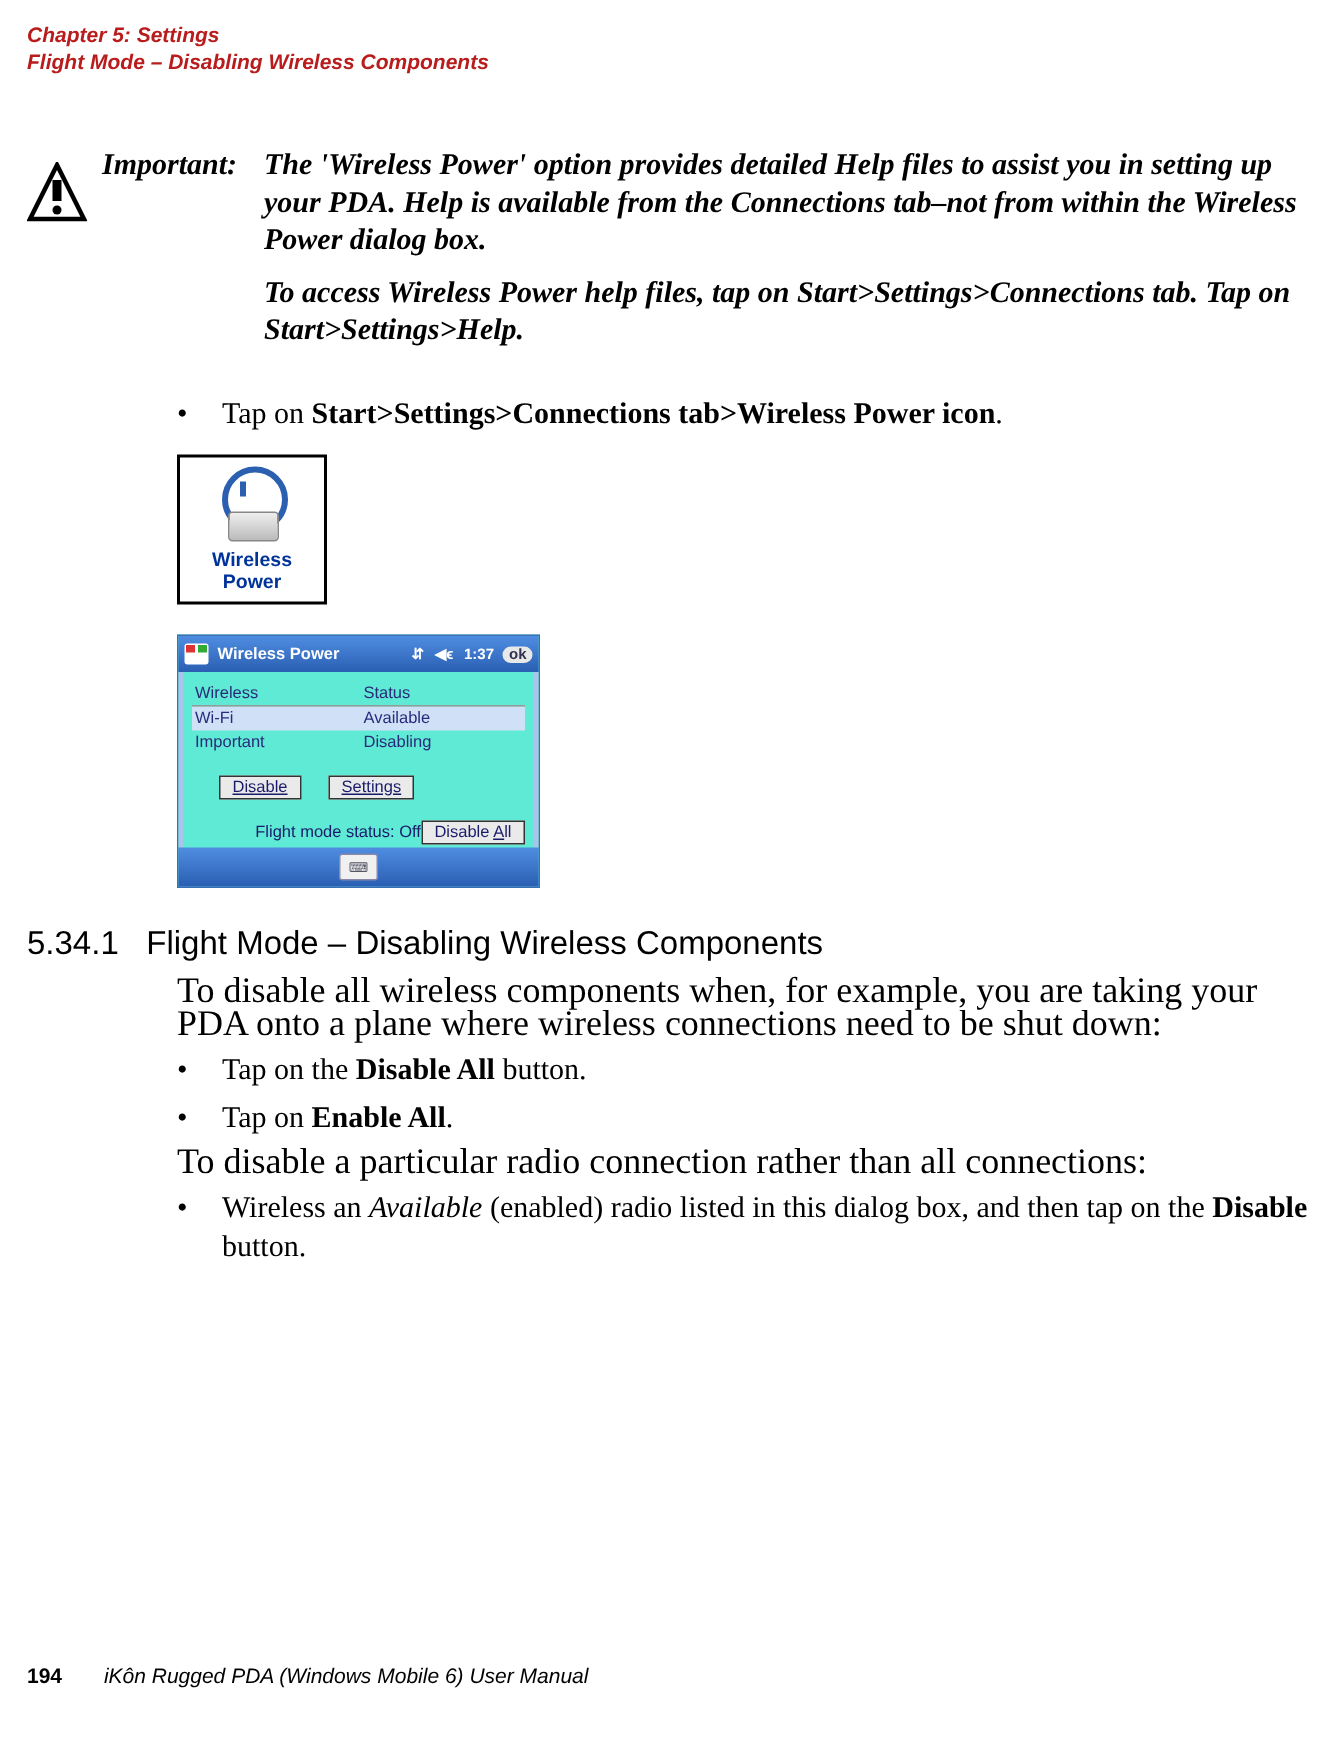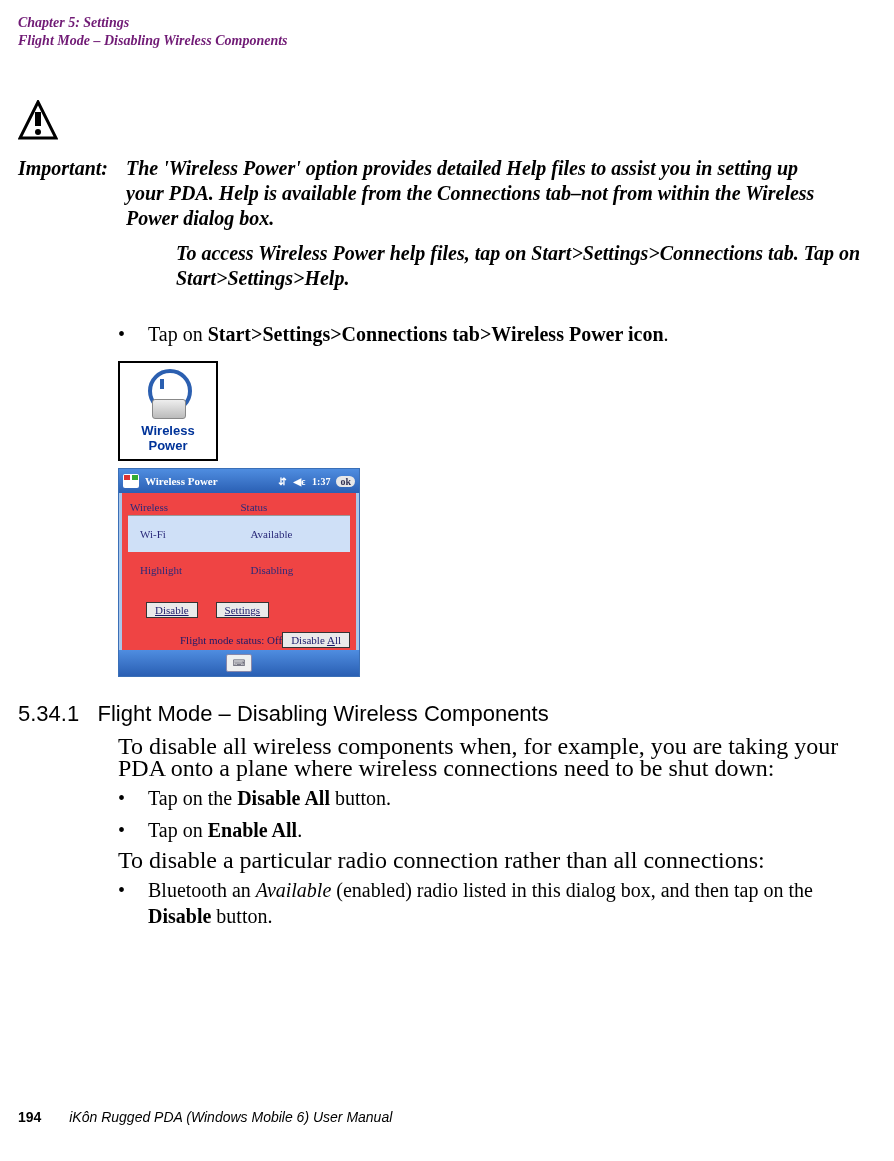--- a/index.html
+++ b/index.html
@@ -11,33 +11,32 @@
     width: 894px;
   }
   .page {
     width: 894px;
     min-height: 1161px;
     box-sizing: border-box;
     padding: 14px 18px 30px 18px;
     position: relative;
   }
   .header {
-    font-family: Liberation Serif, serif;
+    font-family: Liberation Sans, sans-serif;
     font-style: italic;
     font-weight: bold;
     font-size: 14px;
     line-height: 18px;
-    color: #701a75;
+    color: #b91c1c;
   }
   .header .line2 { }
   .important-block {
     margin-top: 48px;
     display: flex;
-    align-items: flex-start;
-    flex-direction: column;
+    align-items: center;
   }
   .important-icon {
     width: 40px;
     flex: 0 0 40px;
     margin-right: 10px;
     margin-top: 2px;
   }
   .important-text {
     font-family: "Times New Roman", Times, serif;
     font-style: italic;
@@ -126,27 +125,27 @@
     font-family: Tahoma, Arial, sans-serif;
     font-weight: bold;
     font-size: 13px;
     color: #003399;
     text-align: center;
     line-height: 15px;
   }
 
   
   .pda {
-    margin-top: 7px;
+    margin-top: 20px;
     width: 240px;
     border: 1px solid #3a6fb7;
-    font-family: Liberation Serif, serif;
+    font-family: Liberation Sans, sans-serif;
     font-size: 11px;
     color: #000;
-    background: #ef4444;
+    background: #5eead4;
   }
   .pda-title {
     height: 24px;
     background: linear-gradient(#4f8de0, #2a5fb3);
     color: #fff;
     display: flex;
     align-items: center;
     padding: 0 4px;
     font-weight: bold;
   }
@@ -188,21 +187,21 @@
     border-collapse: collapse;
   }
   .pda-table th {
     text-align: left;
     font-weight: normal;
     color: #2a2a7a;
     padding: 2px;
     border-bottom: 1px solid #999;
   }
   .pda-table td {
-    padding: 12px;
+    padding: 2px;
     color: #2a2a7a;
   }
   .pda-table tr.sel td {
     background: #cfe0f7;
   }
   .pda-btn-row {
     display: flex;
     gap: 18px;
     margin: 14px 0 14px 18px;
   }
@@ -334,21 +333,21 @@
           <tbody>
               <tr>
             <th>Wireless</th>
             <th>Status</th>
           </tr>
           <tr class="sel">
             <td>Wi-Fi</td>
             <td>Available</td>
           </tr>
           <tr>
-            <td>Highlight</td>
+            <td>Important</td>
             <td>Disabling</td>
           </tr>
         </tbody>
           </table>
         <div class="pda-btn-row">
           <div class="pda-btn"><span class="ul">Disable</span></div>
           <div class="pda-btn"><span class="ul">Settings</span></div>
         </div>
         <div class="pda-mode-row">
           <span>Flight mode status: Off</span>
@@ -383,21 +382,21 @@
       <div class="bullet-text">
         <span>Tap on </span><span class="bold">Enable All</span><span>.</span>
       </div>
     </div>
 
     <div class="body-para" style="margin-top:6px;">To disable a particular radio connection rather than all connections:</div>
 
     <div class="bullet-row" style="margin-top:6px;">
       <div class="bullet-dot">•</div>
       <div class="bullet-text">
-        <span>Bluetooth an </span><span class="italic">Available</span><span> (enabled) radio listed in this dialog box, and then tap on the </span><span class="bold">Disable</span><span> button.</span>
+        <span>Wireless an </span><span class="italic">Available</span><span> (enabled) radio listed in this dialog box, and then tap on the </span><span class="bold">Disable</span><span> button.</span>
       </div>
     </div>
   </div>
 
   <div class="footer">
     <span class="pg">194</span>
     <span class="title">iKôn Rugged PDA (Windows Mobile 6) User Manual</span>
   </div>
 
 </div>

